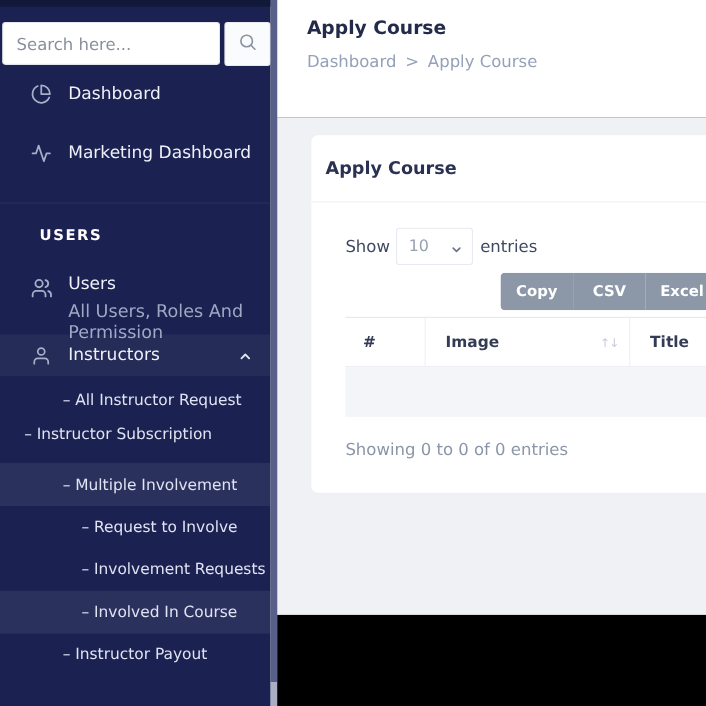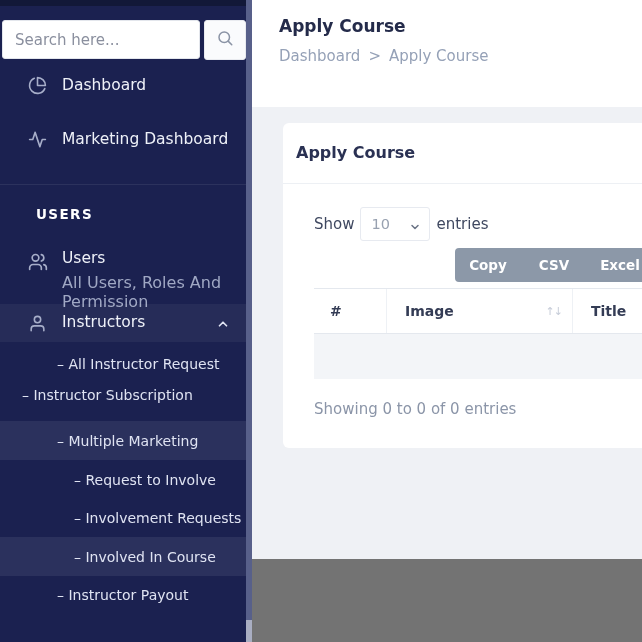--- a/index.html
+++ b/index.html
@@ -61,21 +61,21 @@
     display:flex; align-items:center; cursor:pointer;
     font-size:14px; color:#dfe3f2;
   }
   .submenu-item.lvl1 { padding-left:57px; }
   .submenu-item.lvl2 { padding-left:74px; }
   .submenu-item.active { background:rgba(255,255,255,0.075); }
   
   .scroll-strip { position:absolute; left:246px; top:0; width:6px; height:642px; background:#58608a; }
   .scroll-thumb { position:absolute; left:246px; top:620px; width:6px; height:22px; background:#a9aec2; }
   
-  .content { position:absolute; left:252px; top:0; width:390px; height:642px; background:#737373; }
+  .content { position:absolute; left:252px; top:0; width:390px; height:642px; background:#000000; }
   .page-header { position:absolute; left:0; top:0; width:390px; height:107px; background:#fff; }
   .page-title { position:absolute; left:27px; top:16px; font-size:17px; font-weight:bold; color:#242b4a; }
   .breadcrumb { position:absolute; left:27px; top:47px; display:flex; gap:8px; font-size:15px; color:#95a1b7; }
   .breadcrumb .crumb { cursor:pointer; }
   .content-body { position:absolute; left:0; top:107px; width:390px; height:452px; background:#eff1f5; }
   .card {
     position:absolute; left:31px; top:16px; width:470px; height:325px;
     background:#fff; border-radius:6px;
   }
   .card-header { height:61px; border-bottom:1px solid #edf0f4; position:relative; }
@@ -178,21 +178,21 @@
       </span>
     </div>
 
     <div class="submenu-item lvl1" style="top:344px;">
       <span>– All Instructor Request</span>
     </div>
     <div class="submenu-item lvl1" style="top:375px;padding-left:22px;">
       <span>– Instructor Subscription</span>
     </div>
     <div class="submenu-item lvl1 active" style="top:421px;">
-      <span>– Multiple Marketing</span>
+      <span>– Multiple Involvement</span>
     </div>
     <div class="submenu-item lvl2" style="top:460px;">
       <span>– Request to Involve</span>
     </div>
     <div class="submenu-item lvl2" style="top:498px;">
       <span>– Involvement Requests</span>
     </div>
     <div class="submenu-item lvl1" style="top:575px;">
       <span>– Instructor Payout</span>
     </div>

